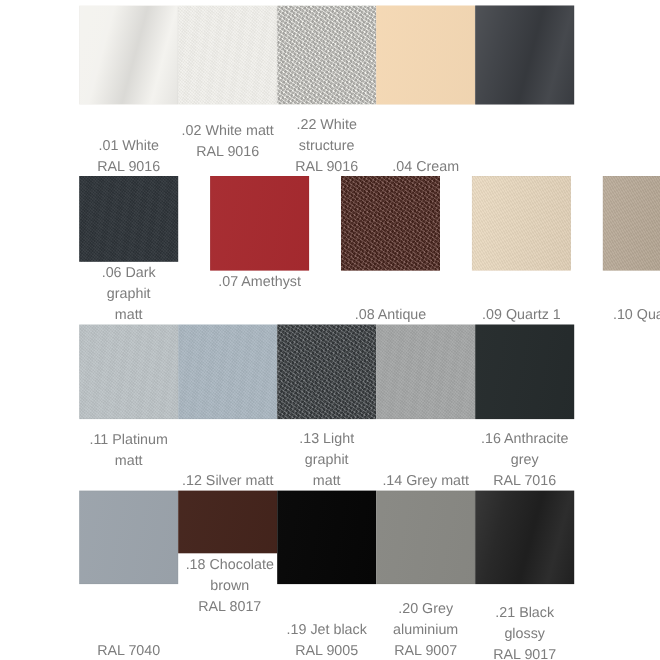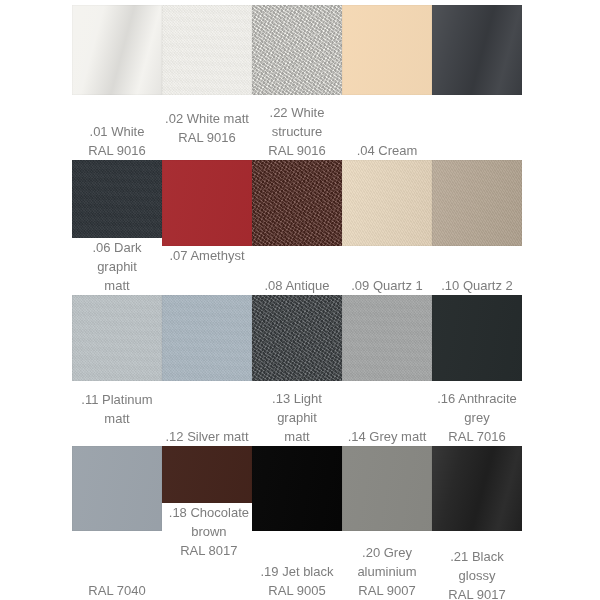--- a/index.html
+++ b/index.html
@@ -136,21 +136,21 @@
       <div class="swatch-cell" style="height: 155px;">
         <div class="swatch-chip chip-plain" title=".04 Cream" style="height: 90px; background: rgb(244, 216, 180);"></div>
         <div class="label-stack">
           <div class="swatch-label label-line">.04 Cream</div>
         </div>
       </div>
       <div class="swatch-cell" style="height: 155px;">
         <div class="swatch-chip chip-gloss" title=".05 Graphit glossy" style="height: 90px; background: rgb(60, 63, 68);"></div>
       </div>
     </div>
-    <div class="swatch-row" style="top: 160px; height: 135px;">
+    <div class="swatch-row" style="top: 160px; height: 135px; gap: 29px;">
       <div class="swatch-cell" style="height: 135px;">
         <div class="swatch-chip chip-matt" title=".06 Dark graphit matt" style="height: 86px; background: rgb(45, 51, 56);"></div>
         <div class="label-stack">
           <div class="swatch-label label-line">.06 Dark graphit</div>
           <div class="swatch-label label-line">matt</div>
         </div>
       </div>
       <div class="swatch-cell" style="height: 105px;">
         <div class="swatch-chip chip-plain" title=".07 Amethyst" style="height: 86px; background: rgb(166, 42, 47);"></div>
         <div class="label-stack">

